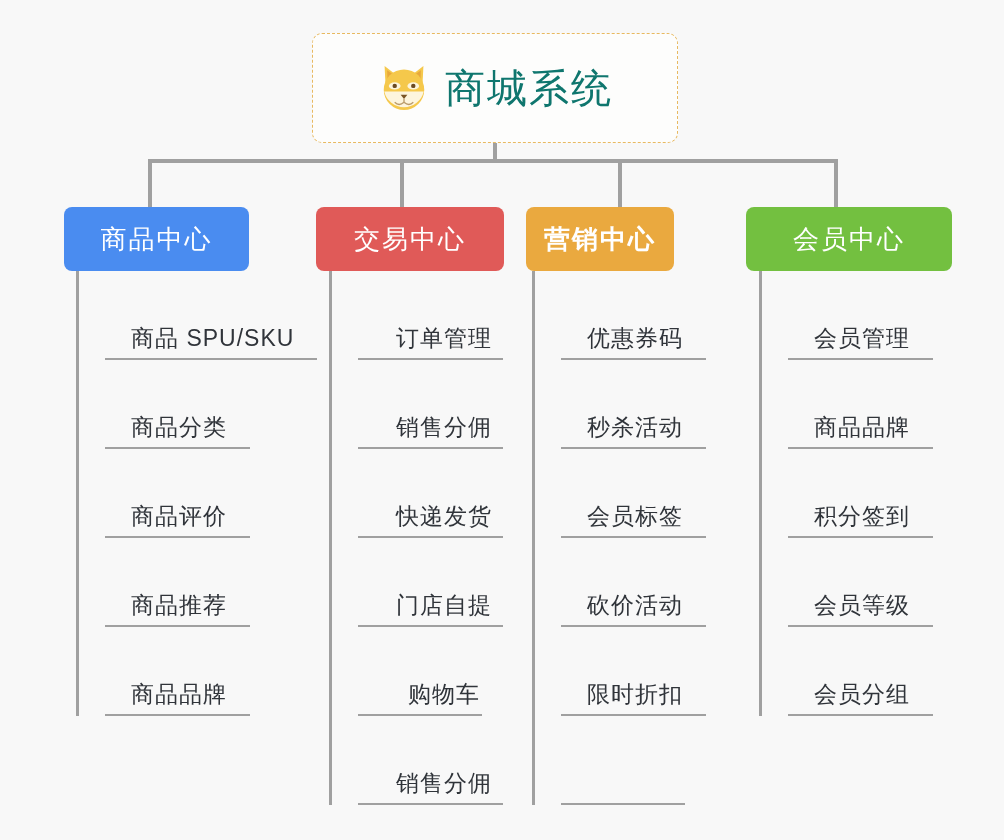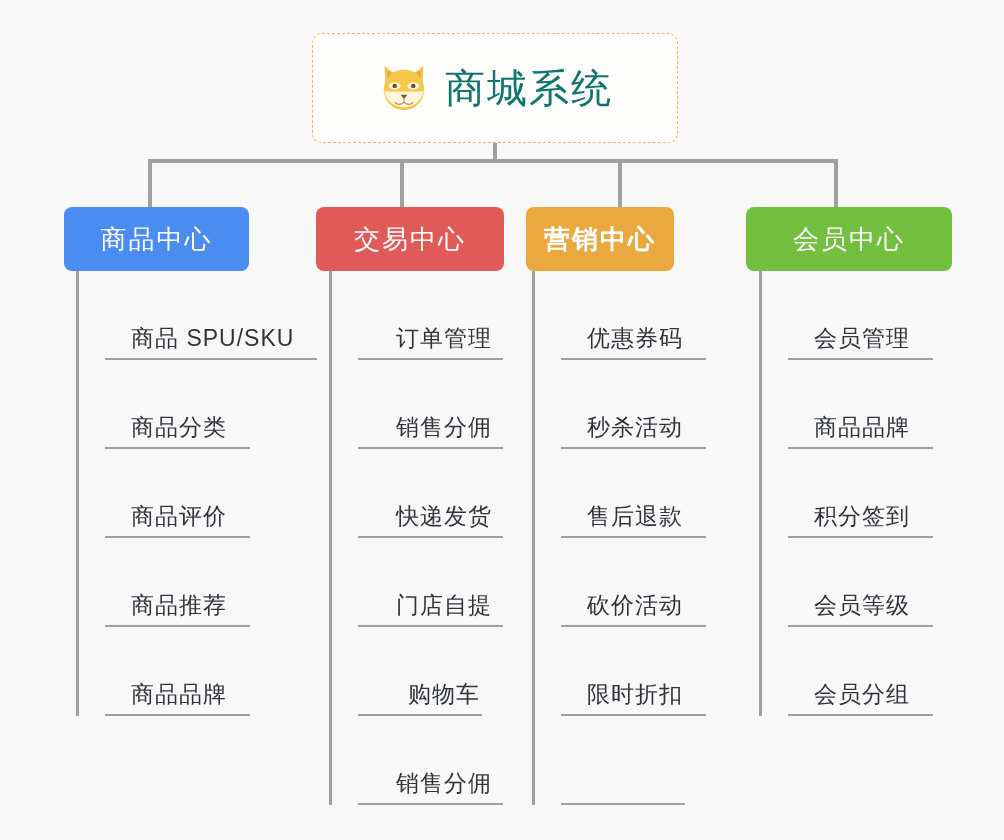--- a/index.html
+++ b/index.html
@@ -234,21 +234,21 @@
     <div class="leaf-list" style="border-left-color: rgb(160, 160, 160);">
       <div class="leaf-item">
         <span class="leaf-label">优惠券码</span>
         <div class="leaf-rule w-med" style="background: rgb(160, 160, 160);"></div>
       </div>
       <div class="leaf-item">
         <span class="leaf-label">秒杀活动</span>
         <div class="leaf-rule w-med" style="background: rgb(160, 160, 160);"></div>
       </div>
       <div class="leaf-item">
-        <span class="leaf-label">售后退款</span>
+        <span class="leaf-label">会员标签</span>
         <div class="leaf-rule w-med" style="background: rgb(160, 160, 160);"></div>
       </div>
       <div class="leaf-item">
         <span class="leaf-label">砍价活动</span>
         <div class="leaf-rule w-med" style="background: rgb(160, 160, 160);"></div>
       </div>
       <div class="leaf-item">
         <span class="leaf-label">限时折扣</span>
         <div class="leaf-rule w-med" style="background: rgb(160, 160, 160);"></div>
       </div>

